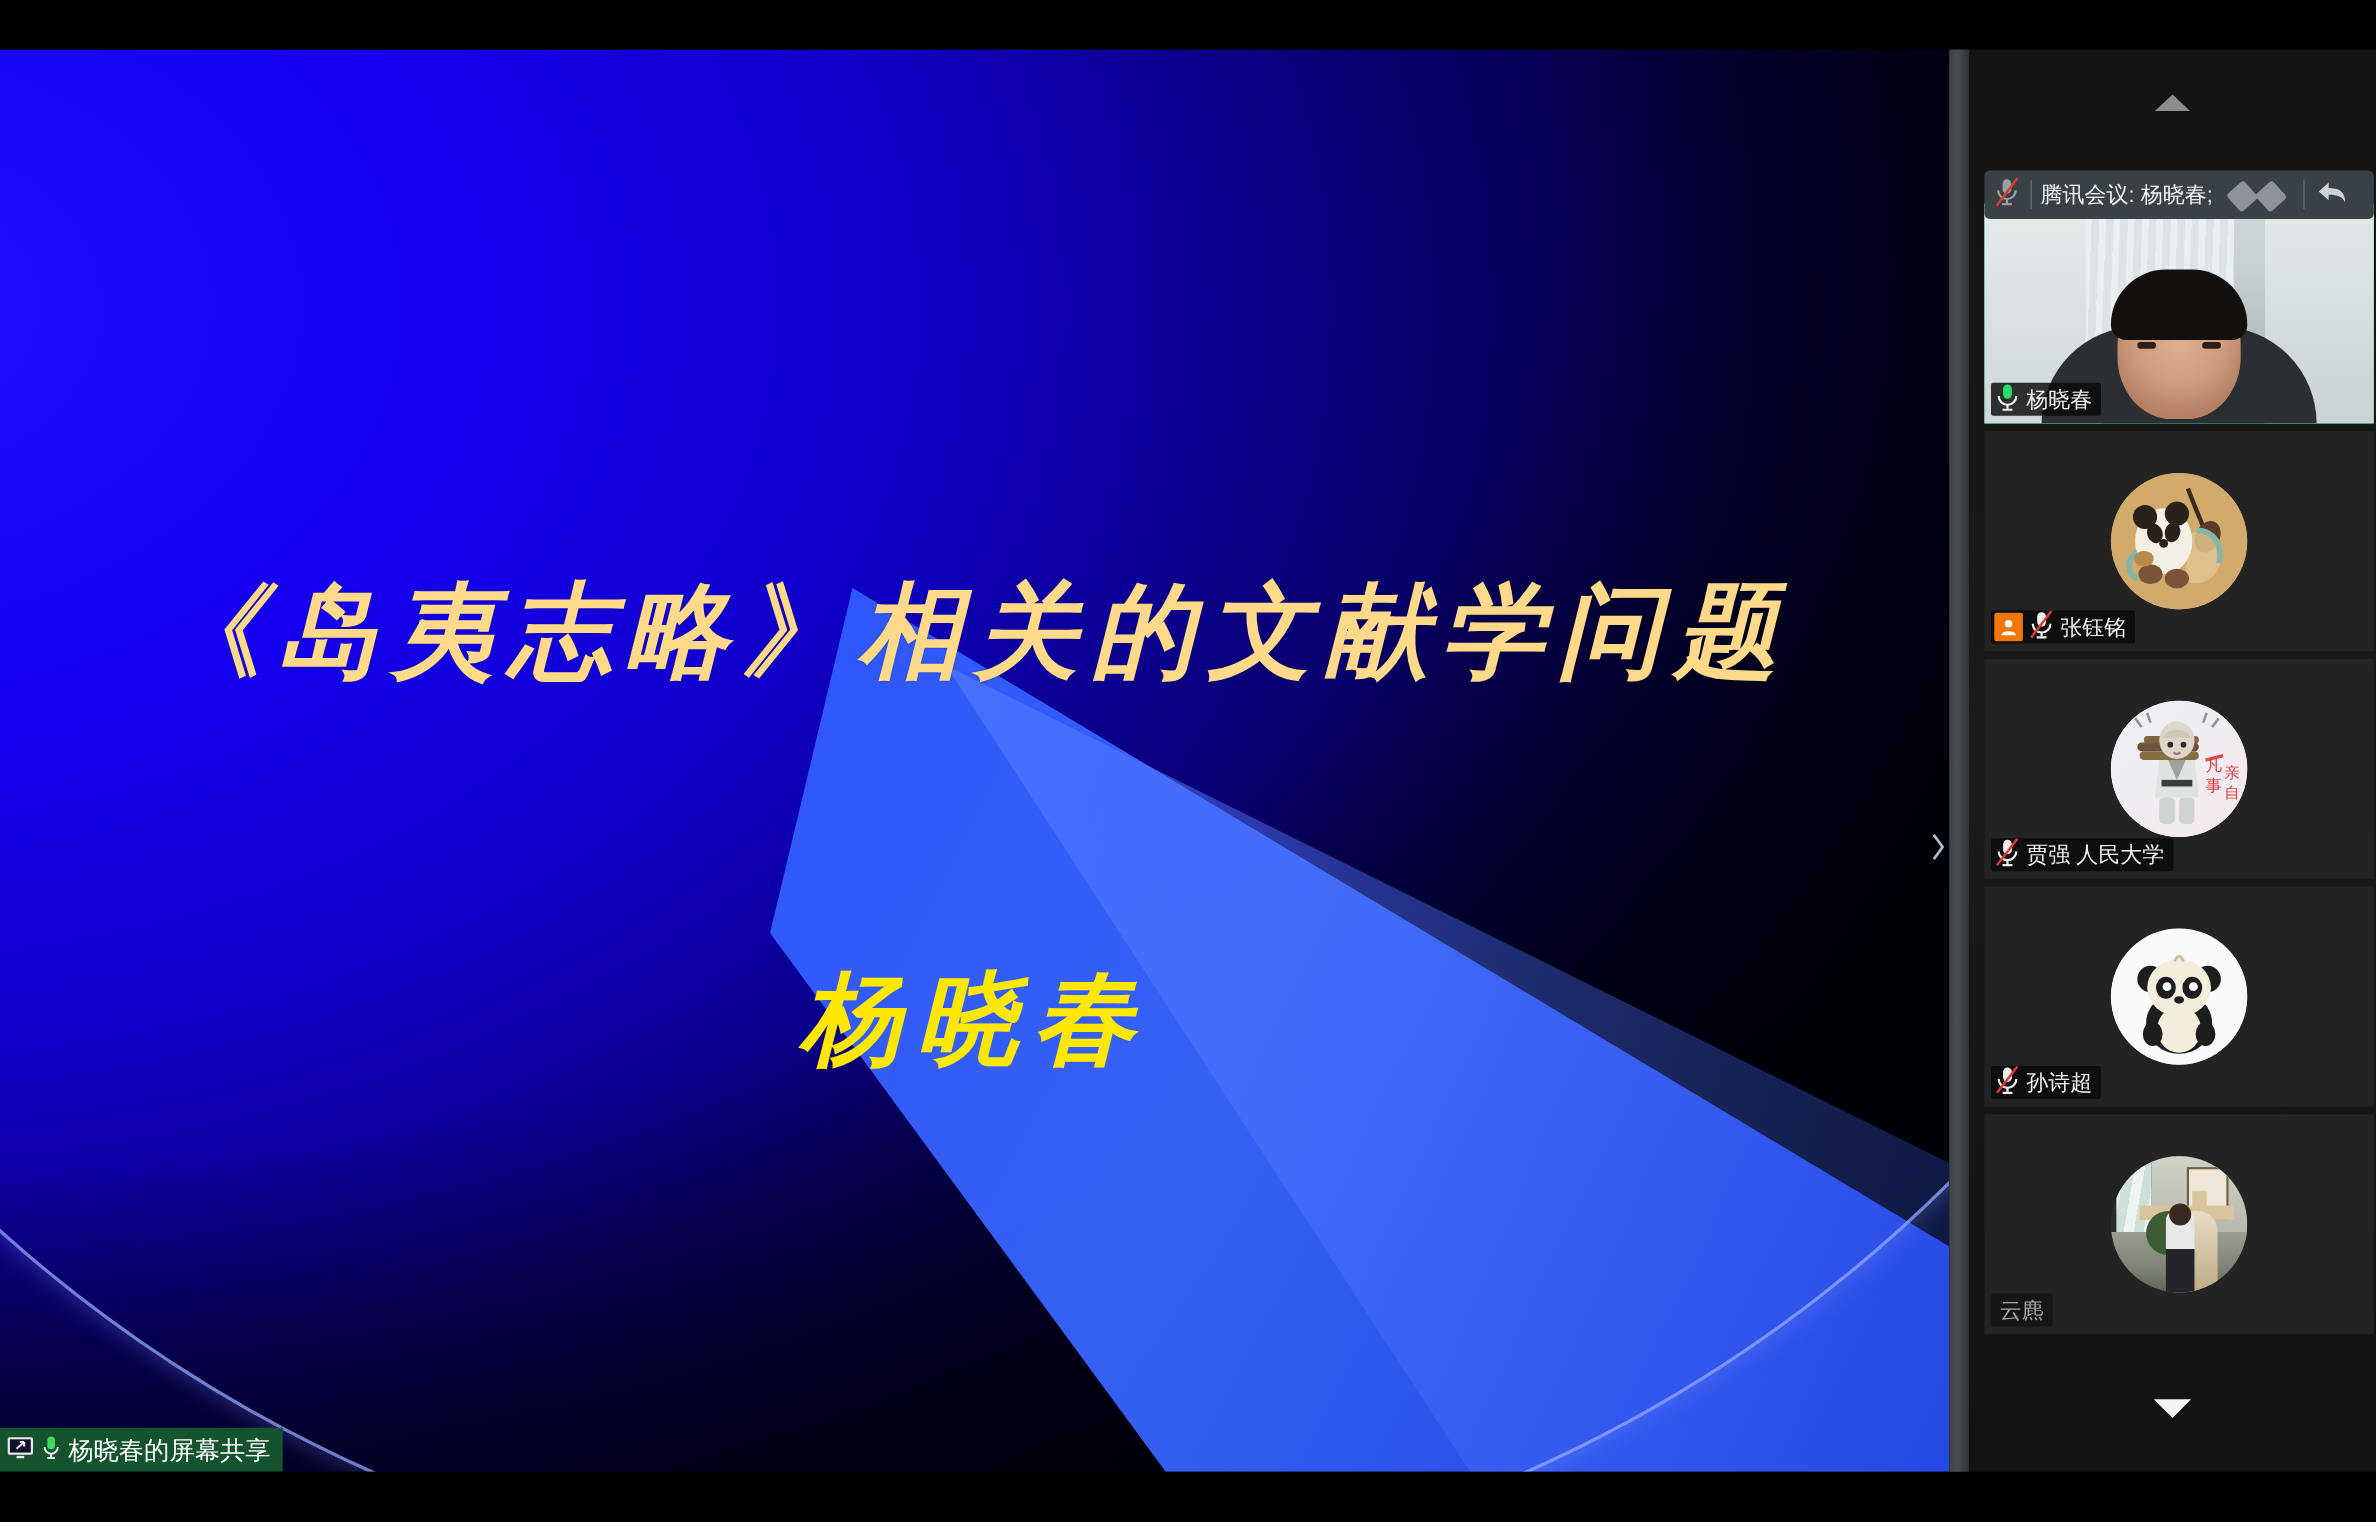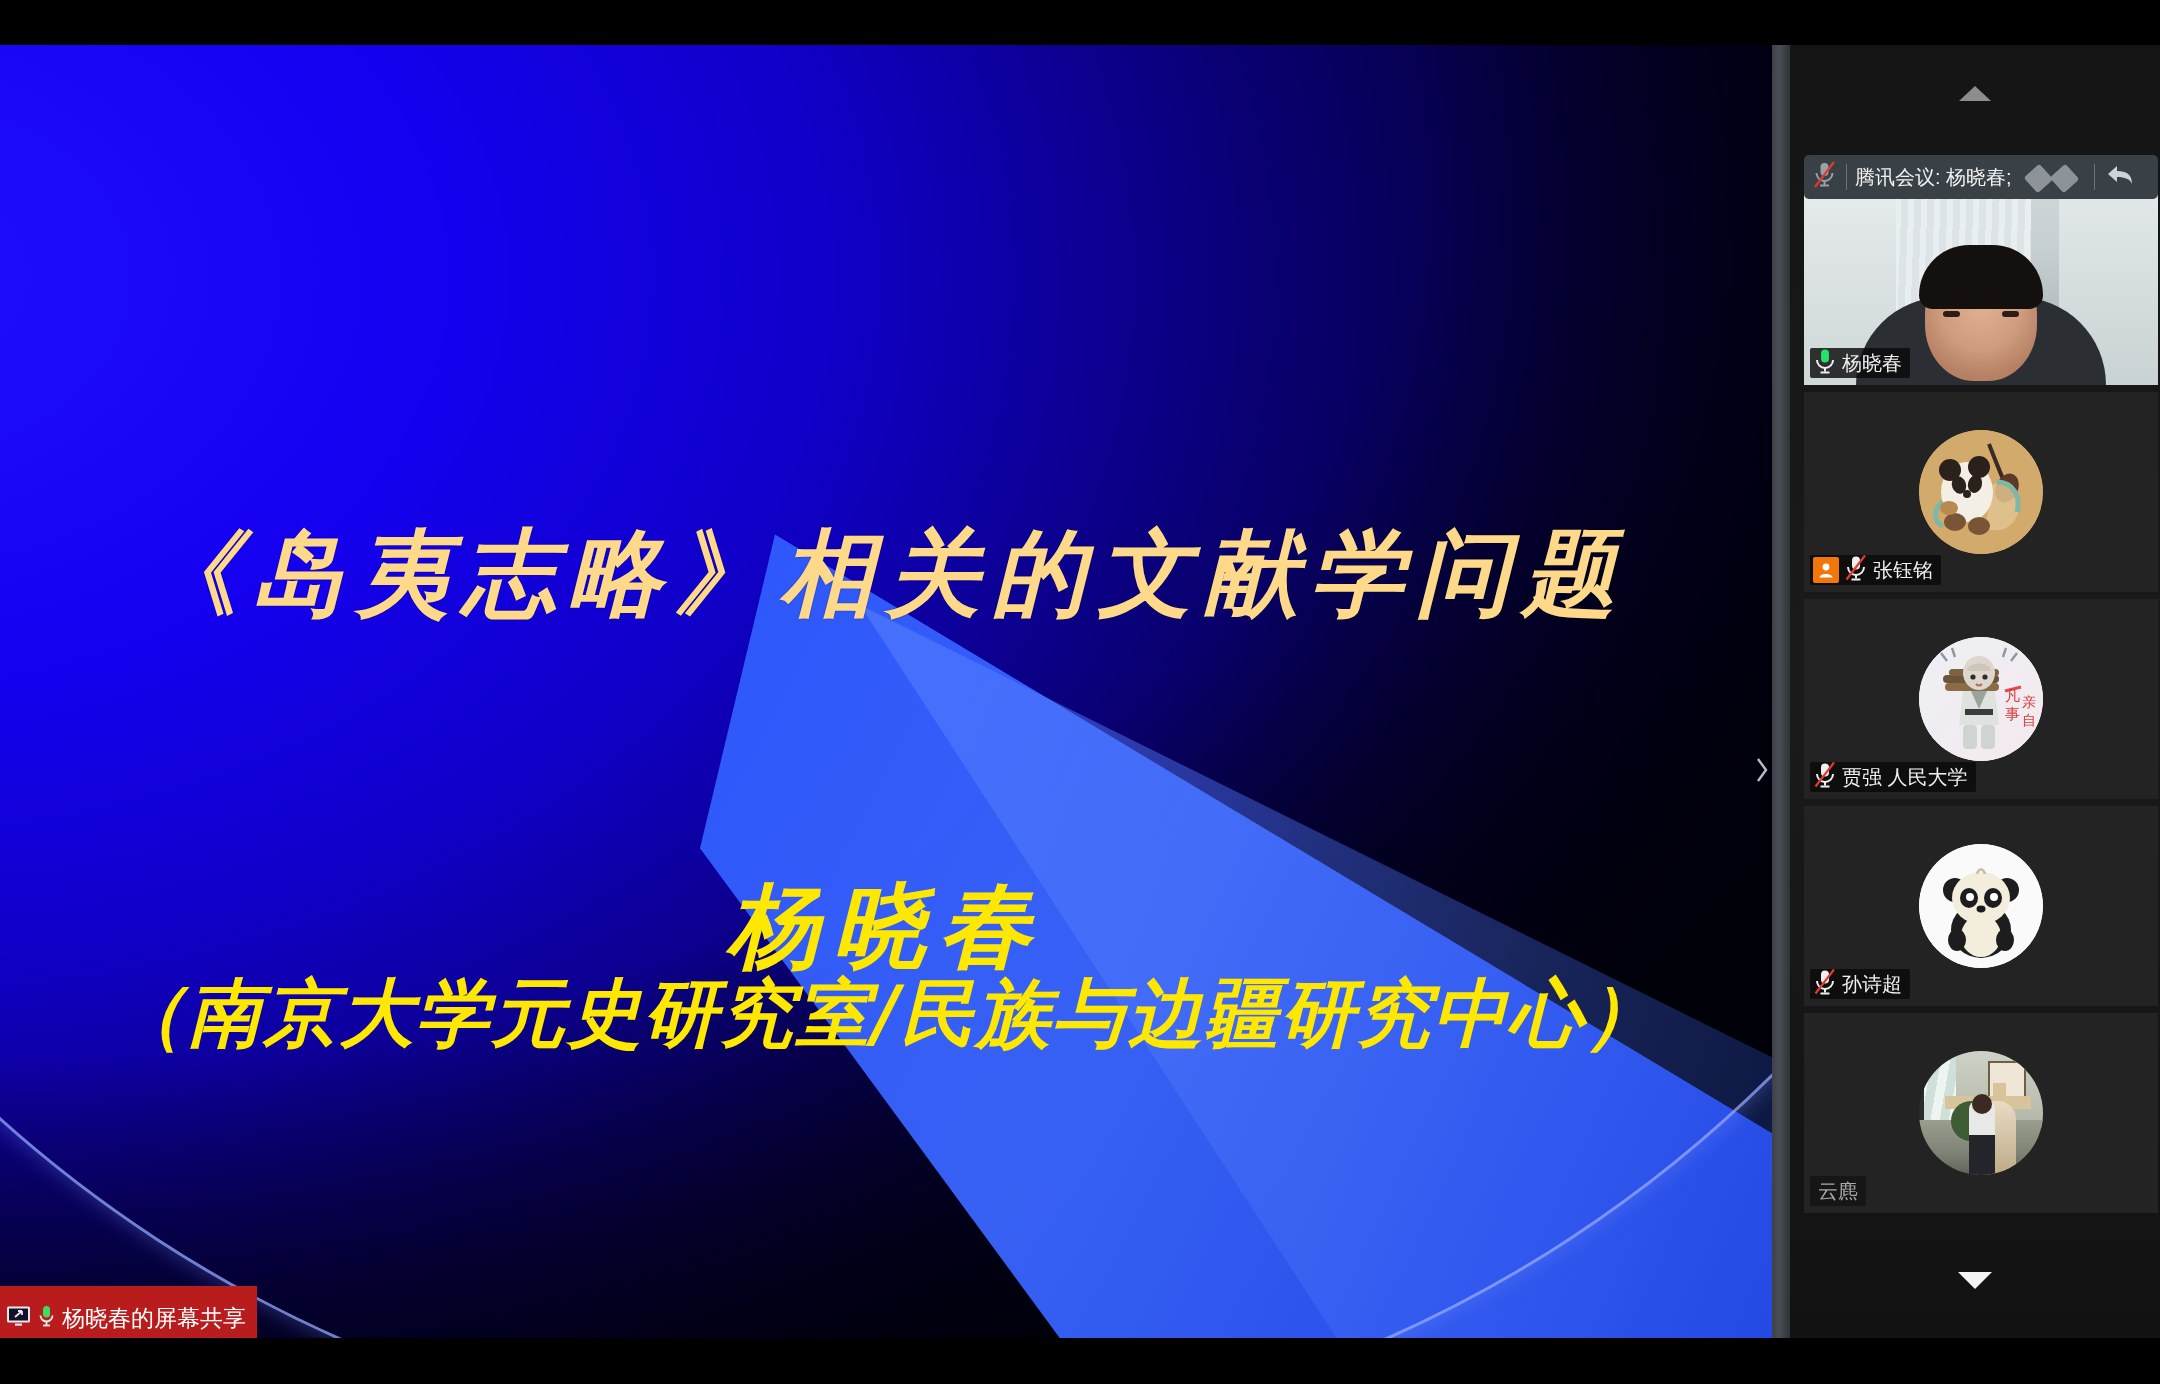--- a/index.html
+++ b/index.html
@@ -151,22 +151,22 @@
 
   
   .share-bar {
     position: absolute;
     left: 0;
     bottom: 0;
     height: 40px;
     display: flex;
     align-items: center;
     gap: 7px;
-    padding: 12px 11px 0 6px;
-    background: #b91c1c;
+    padding: 0 11px 0 6px;
+    background: #14532d;
     z-index: 30;
   }
   .share-label {
     font-size: 23px;
     color: #ffffff;
     white-space: nowrap;
   }
 
   
   .sidebar-collapse {
@@ -423,21 +423,20 @@
   <div class="stage">
     <div class="slide">
       <div class="slide-dark"></div>
       <div class="slide-wedge"></div>
       <div class="slide-wedge2"></div>
       <div class="slide-curve"></div>
 
       <div class="slide-text">
         <div class="slide-title">《岛夷志略》相关的文献学问题</div>
         <div class="slide-presenter">杨晓春</div>
-        <div class="slide-affiliation">（南京大学元史研究室/民族与边疆研究中心）</div>
       </div>
     </div>
 
     <div class="share-bar">
       <span>
         <svg width="25" height="22" viewBox="0 0 25 22">
           <rect x="1" y="1.5" width="23" height="16" rx="1.5" fill="#e8e8ee"></rect>
           <rect x="3" y="3.5" width="19" height="12" fill="#11112a"></rect>
           <path d="M9 12 L16 6" stroke="#e8e8ee" stroke-width="1.8"></path>
           <path d="M16 6 L16 10 M16 6 L12 6" stroke="#e8e8ee" stroke-width="1.8" fill="none"></path>

